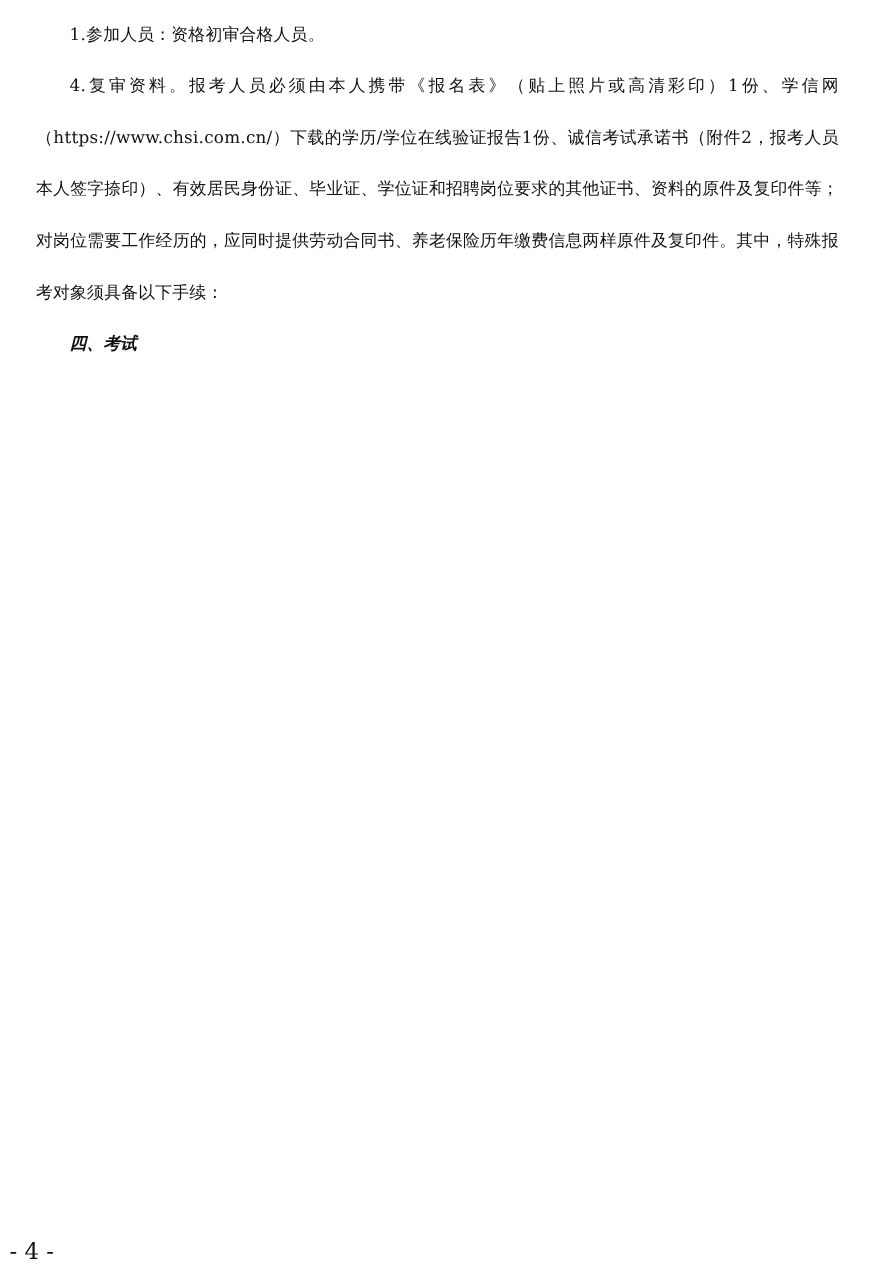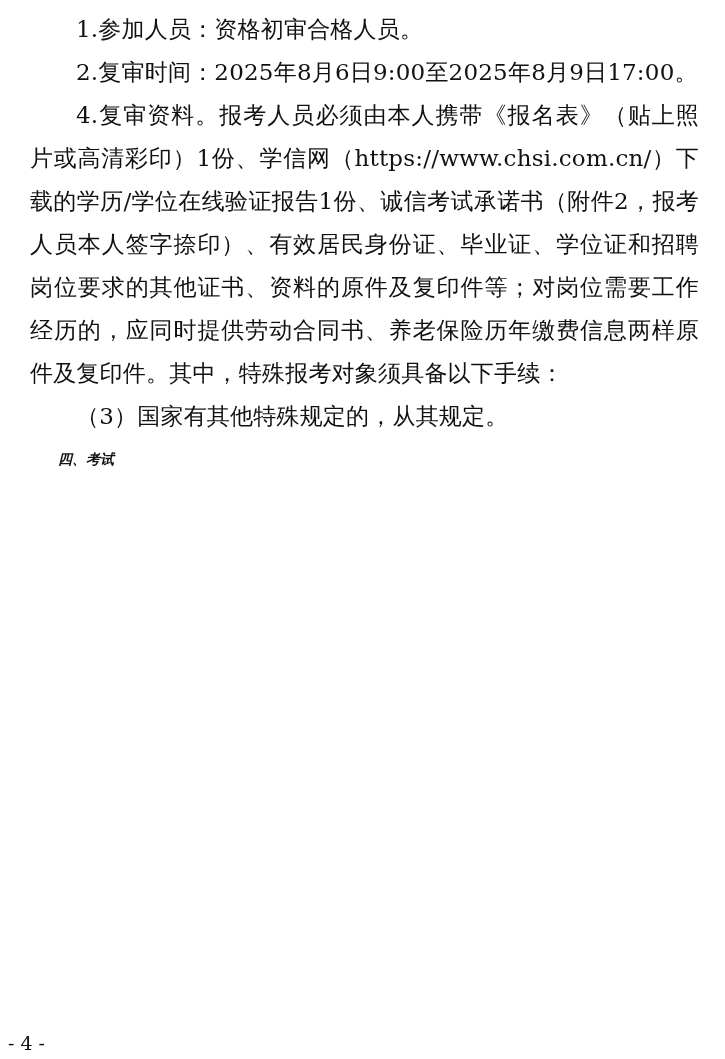--- a/index.html
+++ b/index.html
@@ -16,21 +16,21 @@
     overflow: hidden;
   }
   .page {
     position: relative;
     width: 725px;
     height: 1059px;
     box-sizing: border-box;
     padding: 8px 26px 0 30px;
   }
   .para {
-    font-size: 23px;
+    font-size: 14px;
     line-height: 43px;
     text-align: justify;
     text-justify: inter-ideograph;
     margin: 0;
     letter-spacing: 0.2px;
     text-indent: 2em;
   }
   .heading {
     font-size: 14px;
     line-height: 43px;
@@ -49,19 +49,17 @@
     font-family: "DejaVu Serif", "Liberation Serif", serif;
     color: #111111;
   }
 </style>
 </head>
 <body>
 
 <div class="page">
 
   <p class="para">1.参加人员：资格初审合格人员。</p>
-  <p class="para">2.复审时间：2025年8月6日9:00至2025年8月9日17:00。</p>
   <p class="para">4.复审资料。报考人员必须由本人携带《报名表》（贴上照片或高清彩印）1份、学信网（https://www.chsi.com.cn/）下载的学历/学位在线验证报告1份、诚信考试承诺书（附件2，报考人员本人签字捺印）、有效居民身份证、毕业证、学位证和招聘岗位要求的其他证书、资料的原件及复印件等；对岗位需要工作经历的，应同时提供劳动合同书、养老保险历年缴费信息两样原件及复印件。其中，特殊报考对象须具备以下手续：</p>
-  <p class="para">（3）国家有其他特殊规定的，从其规定。</p>
   <p class="heading">四、考试</p>
 
   <div class="footer">- 4 -</div>
 </div>
 
 </body></html>

